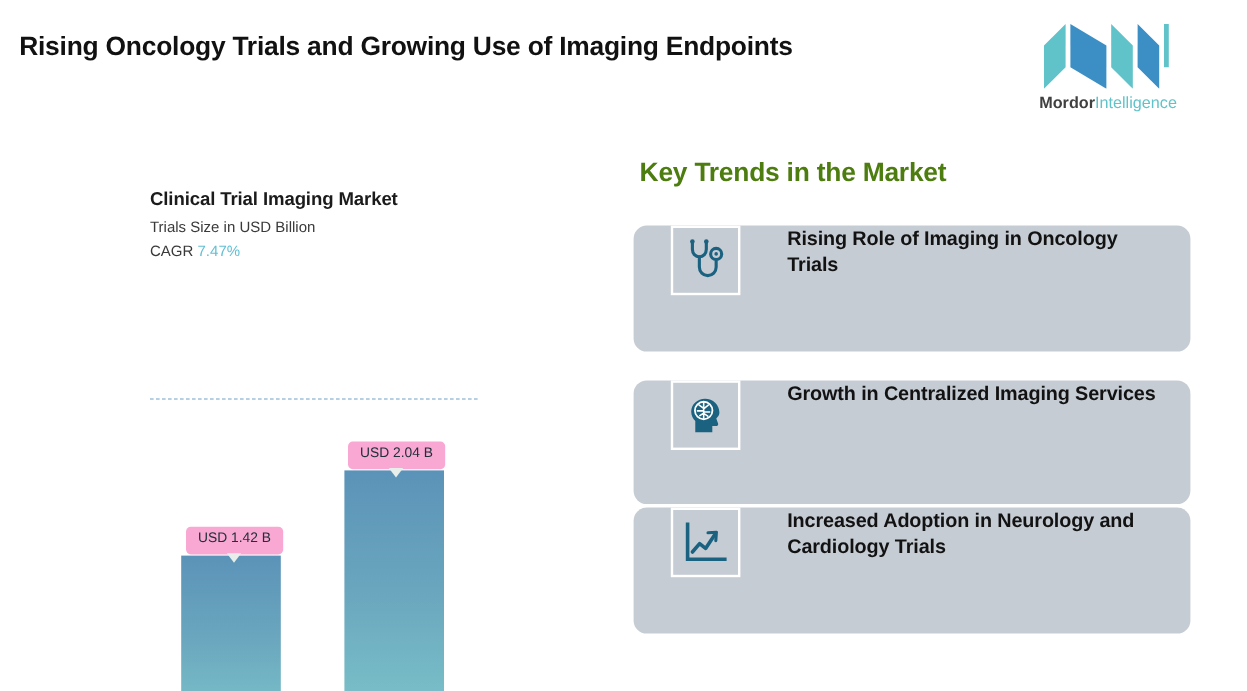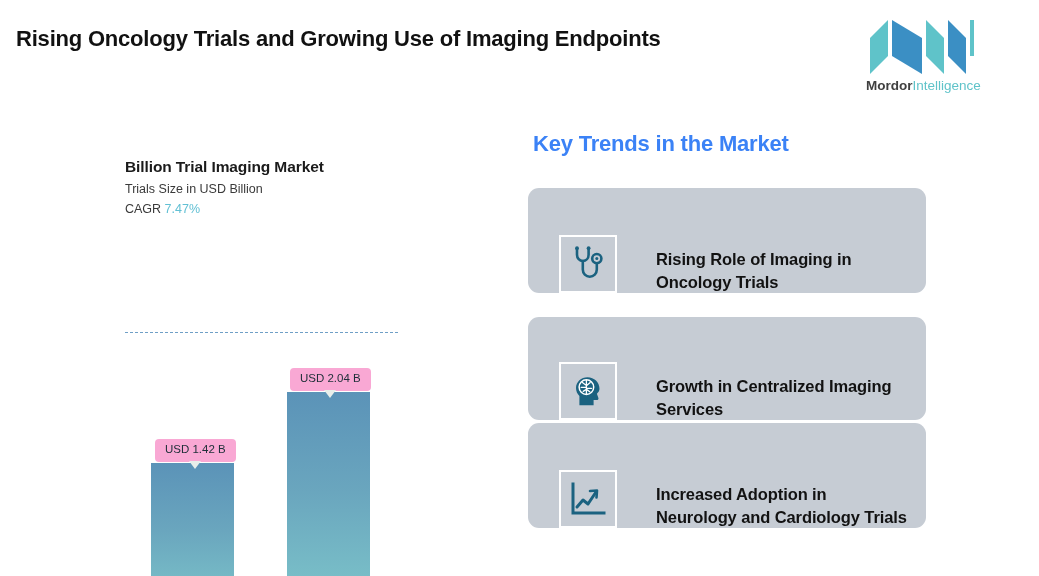--- a/index.html
+++ b/index.html
@@ -141,32 +141,32 @@
   #label-2026 { left: 155px; top: 309px; }
   #label-2031 { left: 290px; top: 238px; }
 
   
   #trends-heading {
     position: absolute;
     left: 533px;
     top: 131px;
     font-size: 22px;
     font-weight: bold;
-    color: #3b82f6;
+    color: #4d7c0f;
     letter-spacing: -0.2px;
   }
 
   .trend-card {
     position: absolute;
     left: 528px;
-    width: 398px;
+    width: 464px;
     background: #c6ccd4;
     border-radius: 11px;
     display: flex;
-    align-items: flex-end;
+    align-items: flex-start;
   }
   #trend-card-0 { top: 188px; height: 105px; }
   #trend-card-1 { top: 317px; height: 103px; }
   #trend-card-2 { top: 423px; height: 105px; }
 
   .trend-icon-box {
     flex: 0 0 auto;
     width: 58px;
     height: 58px;
     margin-left: 31px;
@@ -203,21 +203,21 @@
     <polygon points="82,4 82,40 100,58 100,22" fill="#3b8fc4"></polygon>
     <polygon points="104,4 104,40 108,40 108,4" fill="#5fc3c9"></polygon>
   </svg>
   <span class="wordmark">
     <span class="w1">Mordor</span><span class="w2">Intelligence</span>
   </span>
 </div>
 
 <div id="chart-panel">
 
-  <div id="chart-title">Billion Trial Imaging Market</div>
+  <div id="chart-title">Clinical Trial Imaging Market</div>
   <div id="chart-subtitle">Trials Size in USD Billion</div>
   <div id="chart-cagr">
     <span>CAGR</span>
     <span class="cagr-value">7.47%</span>
   </div>
 
   <div id="plot-area">
 
     <div class="dashed-guide"></div>
 

